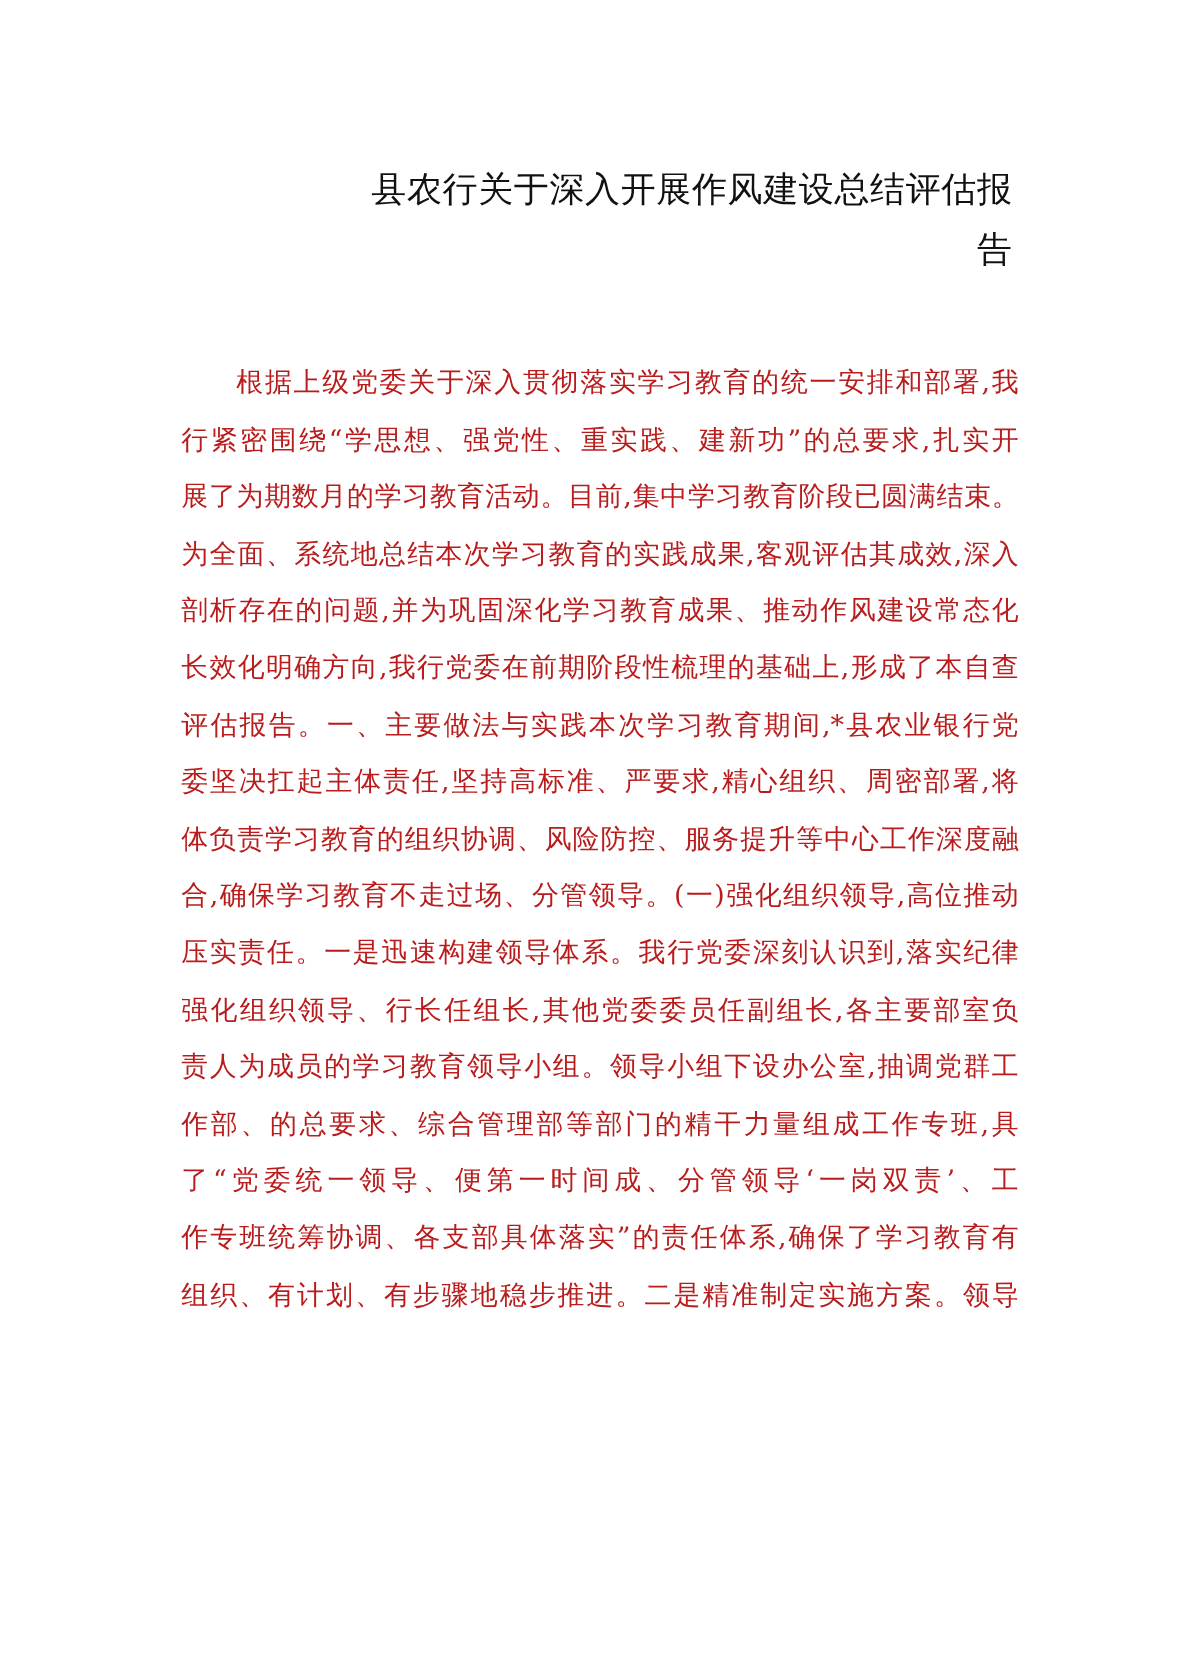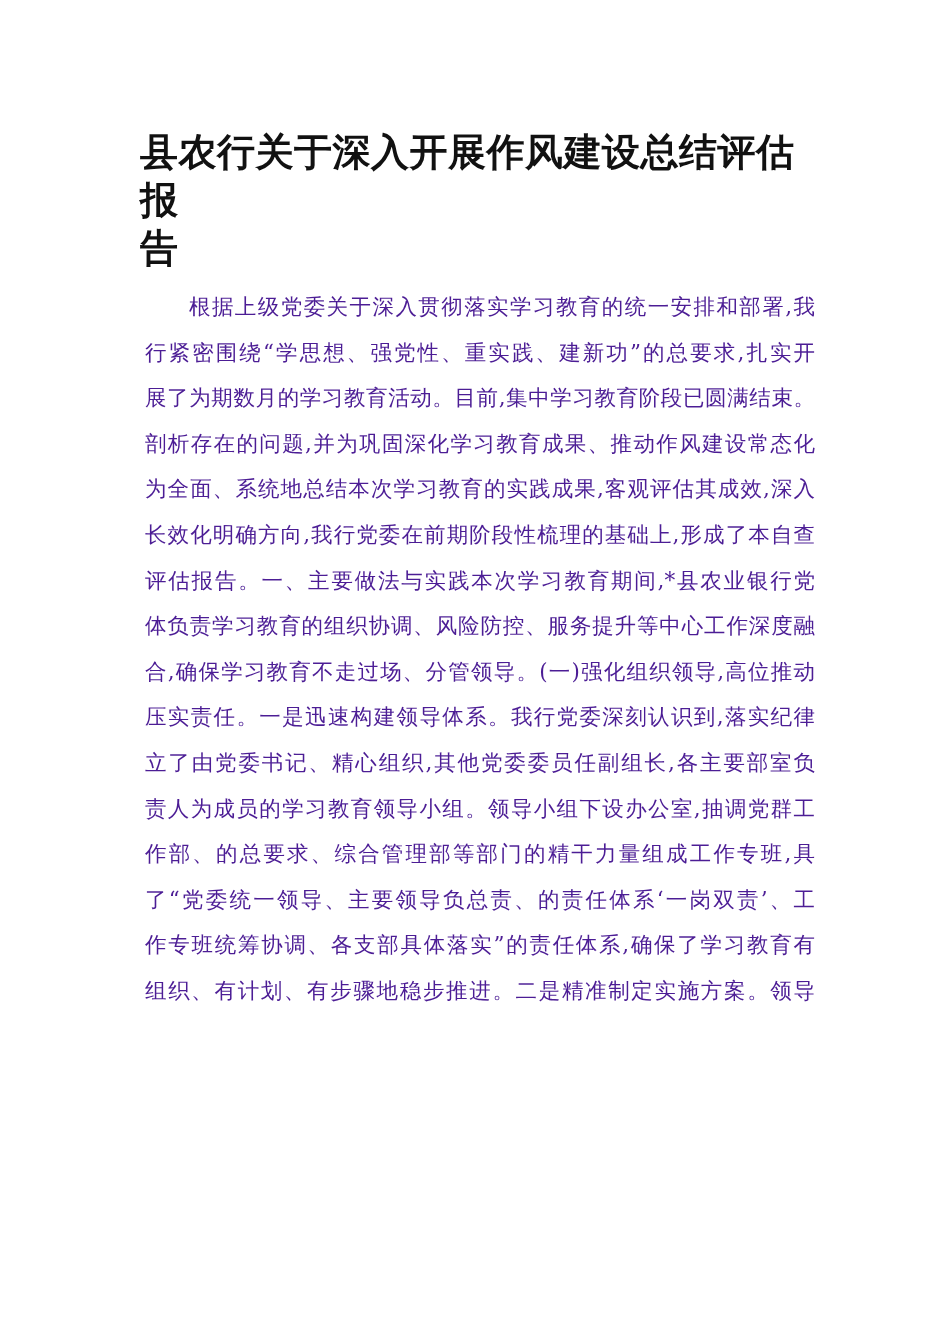--- a/index.html
+++ b/index.html
@@ -20,68 +20,69 @@
     left: 0; top: 0;
     width: 950px;
     height: 1344px;
     background: #ffffff;
   }
   .title {
     position: absolute;
     left: 140px;
     top: 128px;
     width: 670px;
-    text-align: left;
+    text-align: right;
     font-family: "DejaVu Sans", "Liberation Sans", sans-serif;
-    font-weight: bold;
-    font-size: 38px;
+    font-weight: normal;
+    font-size: 28px;
     line-height: 48px;
     color: #111111;
     margin: 0;
     letter-spacing: 0.5px;
   }
   .body-lines {
     position: absolute;
     left: 145px;
     top: 284px;
     width: 670px;
   }
   .line {
     height: 45.6px;
     font-size: 21.5px;
     line-height: 45.6px;
     white-space: nowrap;
-    color: #4c1d95;
+    color: #b91c1c;
     text-align: justify;
     text-align-last: justify;
   }
   .line.indent {
     padding-left: 44px;
   }
 </style>
 </head>
 <body>
 
 <div class="page">
   <h1 class="title">
     <div>县农行关于深入开展作风建设总结评估报</div>
     <div>告</div>
   </h1>
 
   <div class="body-lines">
     <div class="line indent">根据上级党委关于深入贯彻落实学习教育的统一安排和部署,我</div>
     <div class="line">行紧密围绕“学思想、强党性、重实践、建新功”的总要求,扎实开</div>
     <div class="line">展了为期数月的学习教育活动。目前,集中学习教育阶段已圆满结束。</div>
+    <div class="line">为全面、系统地总结本次学习教育的实践成果,客观评估其成效,深入</div>
     <div class="line">剖析存在的问题,并为巩固深化学习教育成果、推动作风建设常态化</div>
-    <div class="line">为全面、系统地总结本次学习教育的实践成果,客观评估其成效,深入</div>
     <div class="line">长效化明确方向,我行党委在前期阶段性梳理的基础上,形成了本自查</div>
     <div class="line">评估报告。一、主要做法与实践本次学习教育期间,*县农业银行党</div>
+    <div class="line">委坚决扛起主体责任,坚持高标准、严要求,精心组织、周密部署,将</div>
     <div class="line">体负责学习教育的组织协调、风险防控、服务提升等中心工作深度融</div>
     <div class="line">合,确保学习教育不走过场、分管领导。(一)强化组织领导,高位推动</div>
     <div class="line">压实责任。一是迅速构建领导体系。我行党委深刻认识到,落实纪律</div>
-    <div class="line">立了由党委书记、精心组织,其他党委委员任副组长,各主要部室负</div>
+    <div class="line">强化组织领导、行长任组长,其他党委委员任副组长,各主要部室负</div>
     <div class="line">责人为成员的学习教育领导小组。领导小组下设办公室,抽调党群工</div>
     <div class="line">作部、的总要求、综合管理部等部门的精干力量组成工作专班,具</div>
-    <div class="line">了“党委统一领导、主要领导负总责、的责任体系‘一岗双责’、工</div>
+    <div class="line">了“党委统一领导、便第一时间成、分管领导‘一岗双责’、工</div>
     <div class="line">作专班统筹协调、各支部具体落实”的责任体系,确保了学习教育有</div>
     <div class="line">组织、有计划、有步骤地稳步推进。二是精准制定实施方案。领导</div>
   </div>
 </div>
 
 </body></html>

